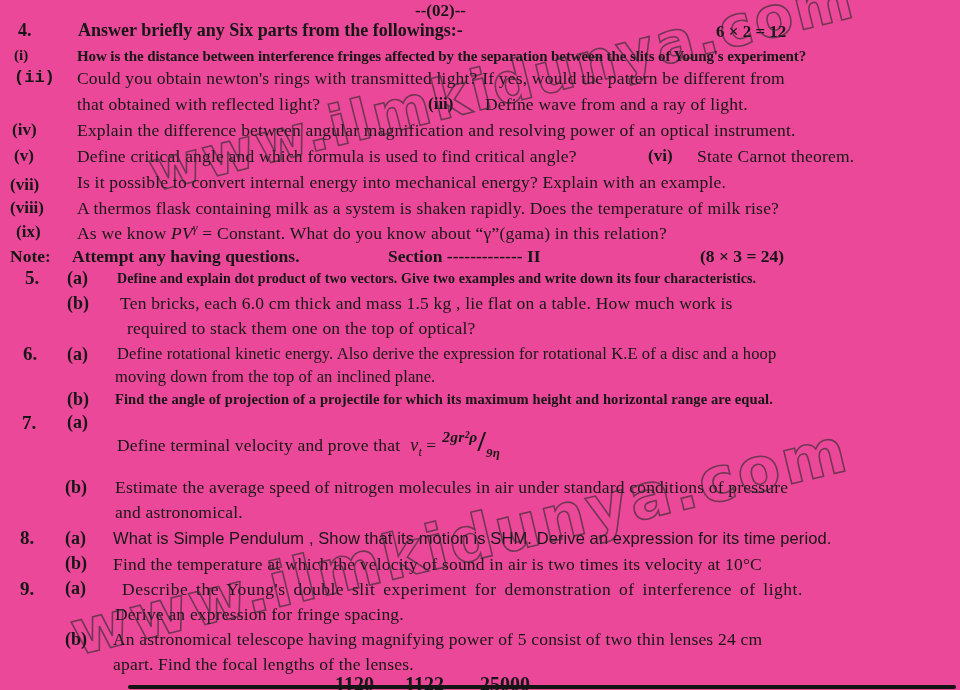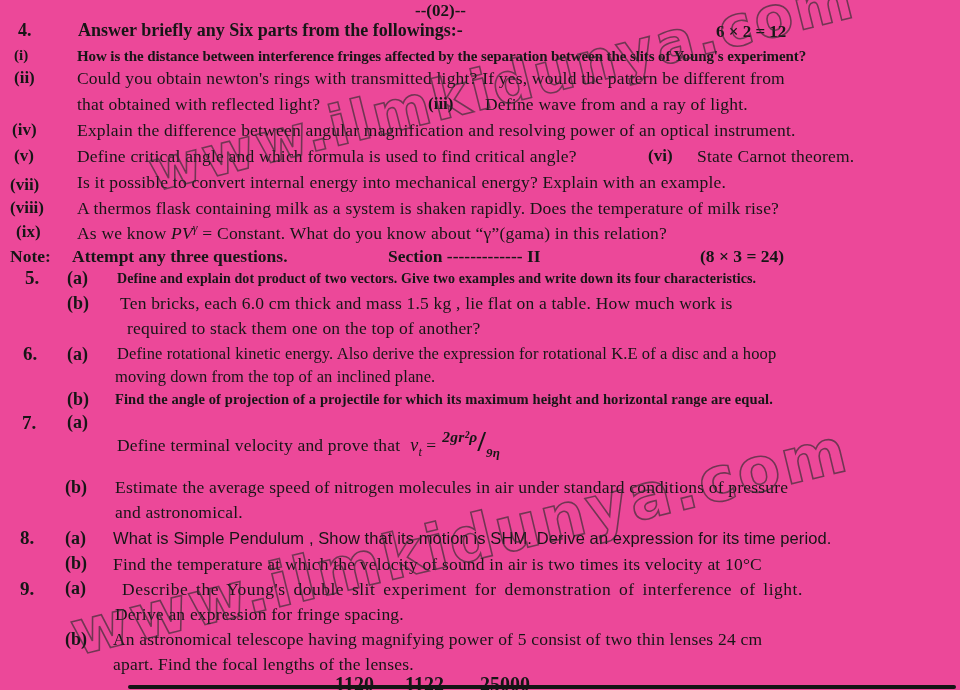--- a/index.html
+++ b/index.html
@@ -50,21 +50,21 @@
 
   <span class="t b17" style="left:415px; top:1px;">--(02)--</span>
 
   <span class="t b18" style="left:18px; top:20px;">4.</span>
   <span class="t b18" style="left:78px; top:20px;">Answer briefly any Six parts from the followings:-</span>
   <span class="t b17" style="left:716px; top:22px;">6 × 2 = 12</span>
 
   <span class="t b15" style="left:14px; top:47px;">(i)</span>
   <span class="t small" style="left:77px; top:48px;">How is the distance between interference fringes affected by the separation between the slits of Young's experiment?</span>
 
-  <span class="t b17" style="left:14px; top:68px;">(ii)</span>
+  <span class="t b17" style="left:14px; top:68px;font-family:Liberation Mono, monospace;">(ii)</span>
   <span class="t body" style="left:77px; top:68px;">Could you obtain newton's rings with transmitted light? If yes, would the pattern be different from</span>
   <span class="t body" style="left:77px; top:94px;">that obtained with reflected light?</span>
   <span class="t b17" style="left:428px; top:94px;text-align:right;">(iii)</span>
   <span class="t body" style="left:485px; top:94px;">Define wave from and a ray of light.</span>
 
   <span class="t b17" style="left:12px; top:120px;">(iv)</span>
   <span class="t body" style="left:77px; top:120px;">Explain the difference between angular magnification and resolving power of an optical instrument.</span>
 
   <span class="t b17" style="left:14px; top:146px;">(v)</span>
   <span class="t body" style="left:77px; top:146px;">Define critical angle and which formula is used to find critical angle?</span>
@@ -74,30 +74,30 @@
   <span class="t b17" style="left:10px; top:175px;">(vii)</span>
   <span class="t body" style="left:77px; top:172px;">Is it possible to convert internal energy into mechanical energy? Explain with an example.</span>
 
   <span class="t b17" style="left:10px; top:198px;">(viii)</span>
   <span class="t body" style="left:77px; top:198px;">A thermos flask containing milk as a system is shaken rapidly.  Does the temperature of milk rise?</span>
 
   <span class="t b17" style="left:16px; top:222px;">(ix)</span>
   <span class="t body" style="left:77px; top:222px;"><span>As we know </span><span class="pv">PV</span><sup class="pvsup">γ</sup><span> = Constant. What do you know about “γ”(gama) in this relation?</span></span>
 
   <span class="t b175" style="left:10px; top:246px;">Note:</span>
-  <span class="t b175" style="left:72px; top:246px;">Attempt any three questions.</span>
+  <span class="t b175" style="left:72px; top:246px;">Attempt any having questions.</span>
   <span class="t b175" style="left:388px; top:246px;">Section ------------- II</span>
   <span class="t b175" style="left:700px; top:246px;">(8 × 3 = 24)</span>
 
   <span class="t b19" style="left:25px; top:267px;">5.</span>
   <span class="t b18" style="left:67px; top:268px;">(a)</span>
   <span class="t small2" style="left:117px; top:271px;">Define and explain dot product of two vectors.  Give two examples and write down its four characteristics.</span>
   <span class="t b18" style="left:67px; top:293px;">(b)</span>
   <span class="t body" style="left:120px; top:293px;">Ten bricks, each 6.0 cm thick and mass 1.5 kg , lie flat on a table.  How much work is</span>
-  <span class="t body" style="left:127px; top:318px;">required to stack them one on the top of another?</span>
+  <span class="t body" style="left:127px; top:318px;">required to stack them one on the top of optical?</span>
 
   <span class="t b19" style="left:23px; top:343px;">6.</span>
   <span class="t b18" style="left:67px; top:344px;">(a)</span>
   <span class="t body16" style="left:117px; top:345px;">Define rotational kinetic energy.  Also derive the expression for rotational K.E  of a disc and a hoop</span>
   <span class="t body16" style="left:115px; top:368px;">moving down from the top of an inclined plane.</span>
   <span class="t b18" style="left:67px; top:389px;">(b)</span>
   <span class="t small3" style="left:115px; top:391px;">Find the angle of projection of a projectile for which its maximum height and horizontal range are equal.</span>
 
   <span class="t b19" style="left:22px; top:412px;">7.</span>
   <span class="t b18" style="left:67px; top:412px;">(a)</span>

